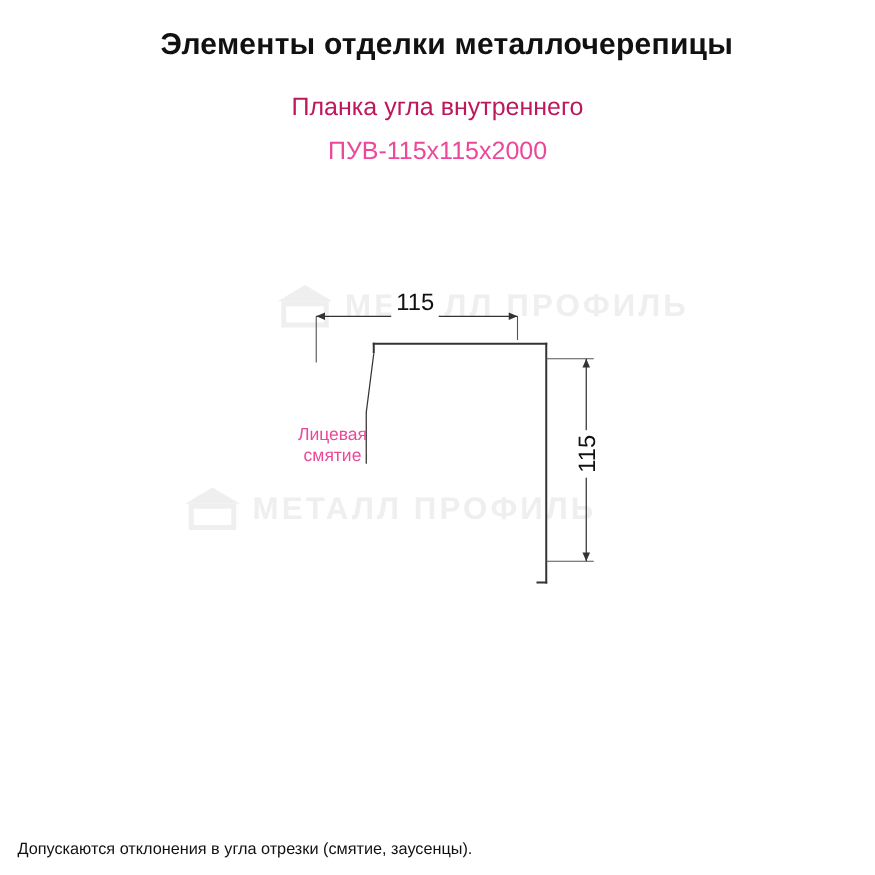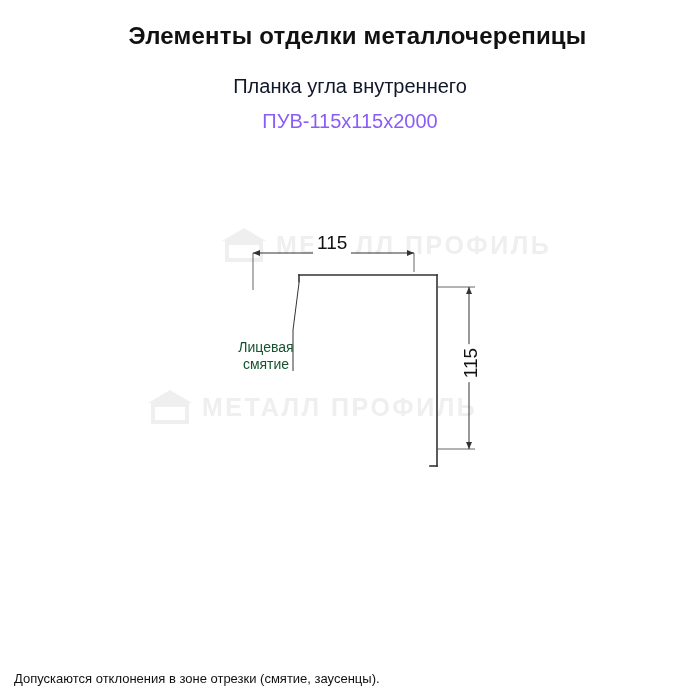--- a/index.html
+++ b/index.html
@@ -30,27 +30,27 @@
     font-weight: bold;
     letter-spacing: 0.2px;
     margin-top: 22px;
     color: #111111;
     padding-left: 15px;
   }
   .title-sub {
     font-size: 20px;
     font-weight: normal;
     margin-top: 25px;
-    color: #0f172a;
+    color: #be185d;
   }
   .title-code {
     font-size: 20px;
     font-weight: normal;
     margin-top: 12px;
-    color: #8b5cf6;
+    color: #ec4899;
   }
 
   
   .watermark {
     position: absolute;
     z-index: 1;
     display: flex;
     align-items: center;
     gap: 10px;
     opacity: 1;
@@ -112,21 +112,21 @@
     transform-origin: center center;
   }
   .face-label {
     position: absolute;
     left: 222px;
     top: 339px;
     width: 88px;
     text-align: center;
     font-size: 14px;
     line-height: 17px;
-    color: #14532d;
+    color: #ec4899;
     z-index: 4;
   }
 
   
   .footer {
     position: absolute;
     left: 14px;
     bottom: 12px;
     z-index: 5;
     font-size: 13px;
@@ -201,14 +201,14 @@
 
 <div class="dim-label dim-115-top">115</div>
 <div class="dim-label dim-115-right">115</div>
 
 <div class="face-label">
   <div>Лицевая</div>
   <div>смятие</div>
 </div>
 
 <div class="footer">
-  <div>Допускаются отклонения в зоне отрезки (смятие, заусенцы).</div>
+  <div>Допускаются отклонения в угла отрезки (смятие, заусенцы).</div>
 </div>
 
 </body></html>

